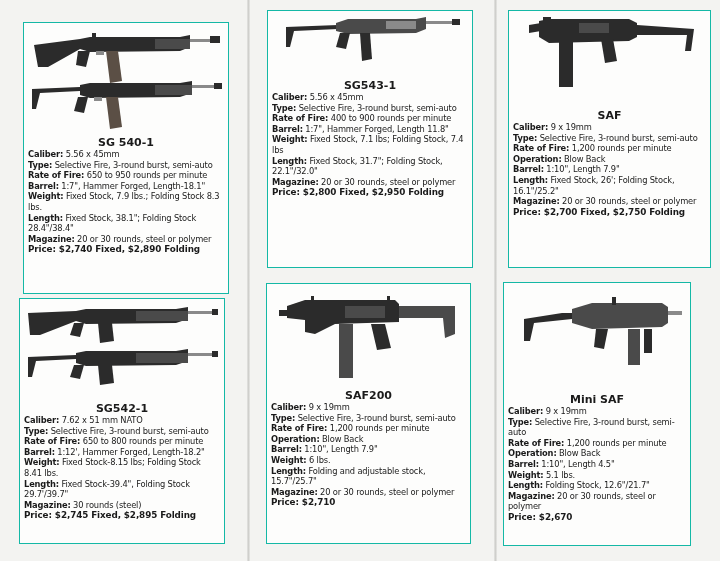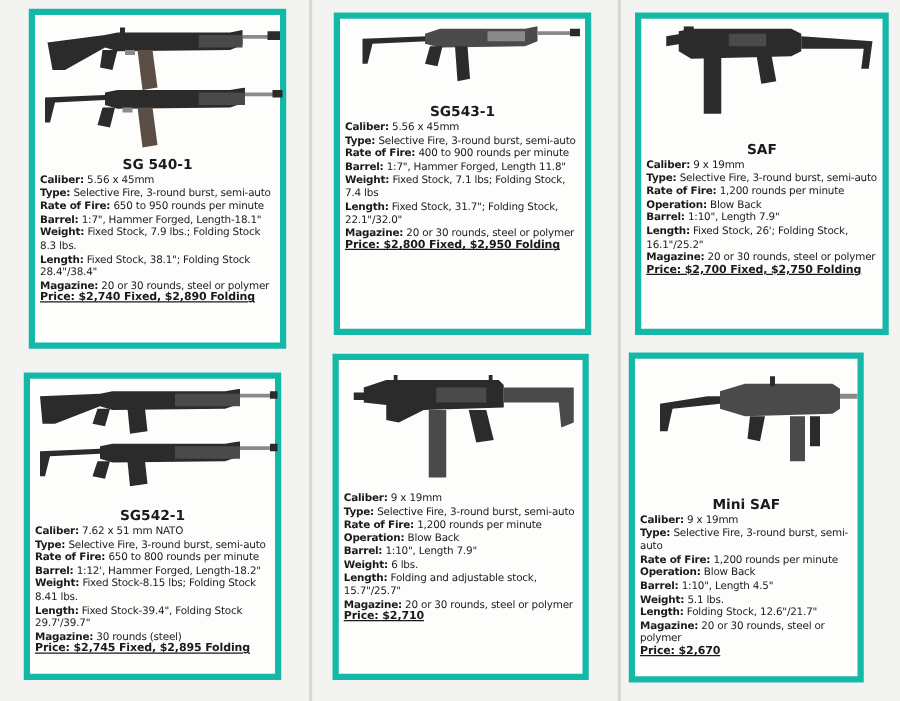--- a/index.html
+++ b/index.html
@@ -8,48 +8,48 @@
     background:#f3f3f1;
     font-family:"DejaVu Sans", sans-serif;
     color:#1a1a1a;
   }
   .fold {
     position:absolute; top:0; bottom:0; width:3px;
     background:linear-gradient(to right, #e4e4e2, #cfcfcc, #e8e8e6);
   }
   .card {
     position:absolute; background:#fdfdfc;
-    border:5px solid #14b8a6;
+    border:1px solid #14b8a6;
     box-sizing:border-box;
     padding:0 4px;
   }
   .pic { position:relative; width:100%; }
   .pic svg { position:absolute; }
   .model {
     text-align:center; font-weight:bold; font-size:11px;
     margin:0; line-height:13px;
   }
   .spec {
     font-size:8.3px; line-height:10.6px; margin:0;
     letter-spacing:-0.15px;
   }
   .spec b { font-weight:bold; }
-  .price { font-weight:bold; font-size:8.8px; line-height:11px; margin:0; letter-spacing:-0.1px;text-decoration:underline;}
+  .price { font-weight:bold; font-size:8.8px; line-height:11px; margin:0; letter-spacing:-0.1px;}
   .gun { fill:#2b2b2b; }
   .gun-mid { fill:#4a4a4a; }
   .gun-mag { fill:#5b4f45; }
   .gun-light { fill:#8a8a8a; }
 </style>
 </head>
 <body>
 
 <div class="fold" style="left:247px;"></div>
 <div class="fold" style="left:494px;"></div>
 
-<div class="card" style="left:23px; top:7px; width:206px; height:272px;">
+<div class="card" style="left:23px; top:22px; width:206px; height:272px;">
   <div class="pic" style="height:113px;">
     <svg width="196" height="110" viewBox="0 0 196 110" style="left:2px; top:2px;">
       <polygon class="gun" points="4,20 50,14 60,12 150,12 160,10 160,22 150,26 60,27 50,24 18,42 8,42"></polygon>
       <rect class="gun-light" x="160" y="14" width="30" height="3"></rect>
       <rect class="gun" x="180" y="11" width="10" height="7"></rect>
       <rect class="gun-mid" x="125" y="14" width="35" height="10"></rect>
       <rect class="gun" x="62" y="8" width="4" height="5"></rect>
       <polygon class="gun" points="48,26 60,26 56,42 46,40"></polygon>
       <polygon class="gun-mag" points="76,26 88,26 92,56 80,58"></polygon>
       <rect class="gun-light" x="66" y="26" width="8" height="4"></rect>
@@ -167,20 +167,21 @@
       <rect class="gun" x="4" y="22" width="10" height="6"></rect>
       <polygon class="gun" points="12,18 30,12 120,12 124,16 124,34 60,36 40,46 30,44 30,32 12,30"></polygon>
       <rect class="gun" x="36" y="8" width="3" height="6"></rect>
       <rect class="gun" x="112" y="8" width="3" height="6"></rect>
       <rect class="gun-mid" x="70" y="18" width="40" height="12"></rect>
       <polygon class="gun-mid" points="124,18 180,18 180,46 170,50 168,30 124,30"></polygon>
       <rect class="gun-mid" x="64" y="36" width="14" height="54"></rect>
       <polygon class="gun" points="96,36 110,36 116,60 102,62"></polygon>
     </svg>
   </div>
+  <p class="model">SAF200</p>
   <div>
     <p class="spec"><b>Caliber:</b><span> 9 x 19mm</span></p>
     <p class="spec"><b>Type:</b><span> Selective Fire, 3-round burst, semi-auto</span></p>
     <p class="spec"><b>Rate of Fire:</b><span> 1,200 rounds per minute</span></p>
     <p class="spec"><b>Operation:</b><span> Blow Back</span></p>
     <p class="spec"><b>Barrel:</b><span> 1:10", Length 7.9"</span></p>
     <p class="spec"><b>Weight:</b><span> 6 lbs.</span></p>
     <p class="spec"><b>Length:</b><span> Folding and adjustable stock, 15.7"/25.7"</span></p>
     <p class="spec"><b>Magazine:</b><span> 20 or 30 rounds, steel or polymer</span></p>
     <p class="price">Price: $2,710</p>

